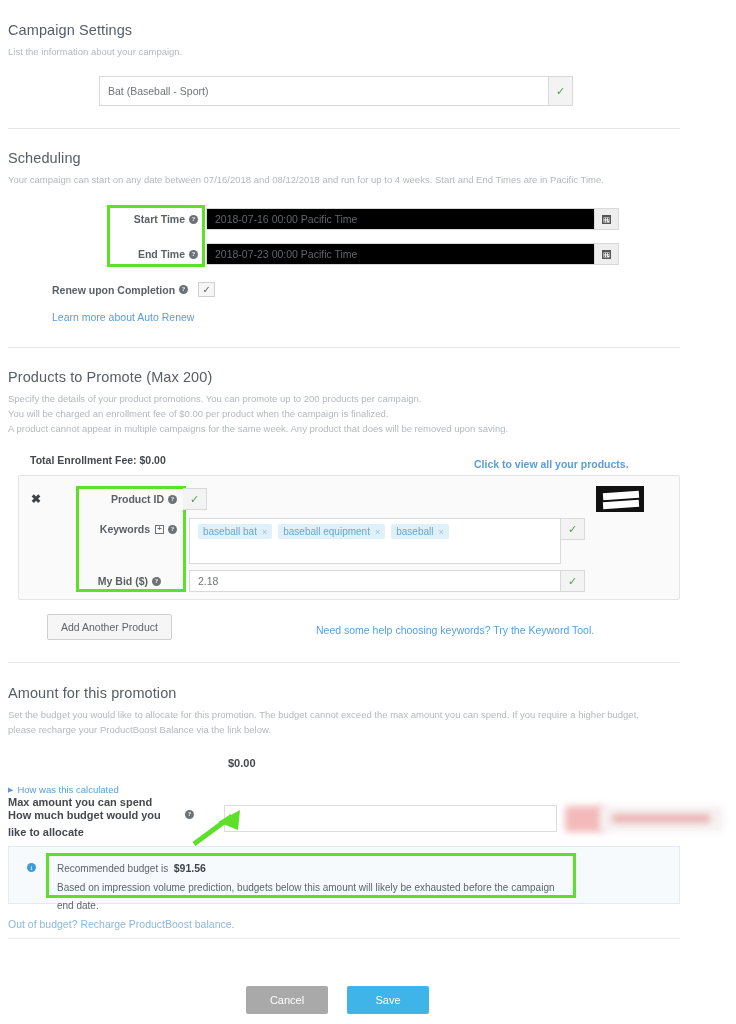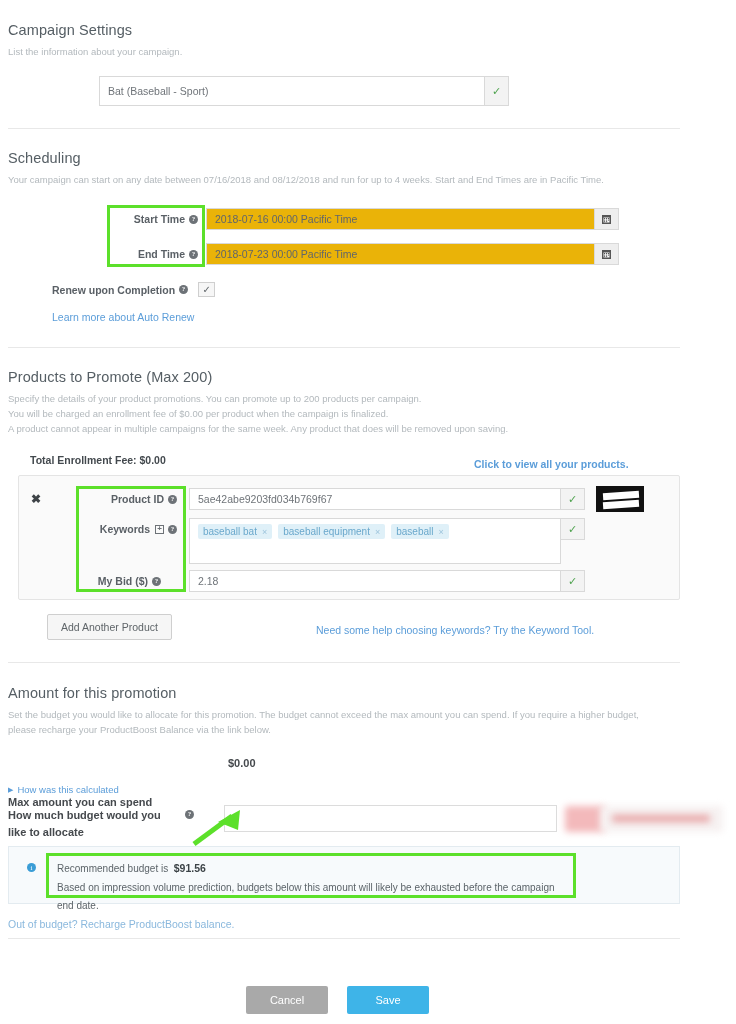--- a/index.html
+++ b/index.html
@@ -32,21 +32,21 @@
   .flabel {
     font-size: 10.5px; color: #5a6066; font-weight: bold;
     display: flex; align-items: center; justify-content: flex-end;
     white-space: nowrap;
   }
   .finput {
     border: 1px solid #d9d9d9; background: #fff;
     font-size: 10.5px; color: #6f7479;
     display: flex; align-items: center; padding: 0 8px;
   }
-  .finput.gray { background: #eab308; color: #61666b; }
+  .finput.gray { background: #000000; color: #61666b; }
   .ok-box {
     width: 24px; border: 1px solid #d9d9d9; border-left: none;
     background: #f3f3f3; display: flex; align-items: center; justify-content: center;
     color: #4ea24e; font-size: 11px;
   }
   .cal-box {
     width: 24px; border: 1px solid #d9d9d9; border-left: none;
     background: #eeeeee; display: flex; align-items: center; justify-content: center;
   }
 
@@ -128,21 +128,21 @@
 <body>
 
 <div class="page">
 
   <div style="position:absolute;left:8px;top:22px;">
     <div class="sec-title">Campaign Settings</div>
     <div class="sec-sub">List the information about your campaign.</div>
   </div>
 
   <div class="frow" style="position:absolute;left:95px;top:76px;">
-    <div class="finput" style="width:386px;height:30px;margin-left:4px;">Bat (Baseball - Sport)</div>
+    <div class="finput" style="width:450px;height:30px;margin-left:4px;">Bat (Baseball - Sport)</div>
     <div class="ok-box" style="height:30px;">✓</div>
   </div>
 
   <div class="divider" style="position:absolute;left:8px;top:128px;width:672px;"></div>
 
   <div style="position:absolute;left:8px;top:150px;width:700px;">
     <div class="sec-title">Scheduling</div>
     <div class="sec-sub" style="width:700px;">Your campaign can start on any date between 07/16/2018 and 08/12/2018 and run for up to 4 weeks. Start and End Times are in Pacific Time.</div>
   </div>
 
@@ -224,21 +224,20 @@
 
     <div style="position:absolute;left:12px;top:16px;color:#3e4347;font-size:12px;font-weight:bold;cursor:pointer;">✖</div>
 
     <div class="ann" style="position:absolute;left:57px;top:10px;width:110px;height:106px;background:transparent;"></div>
 
     <div class="frow" style="position:absolute;left:60px;top:12px;">
       <div class="flabel" style="width:104px;height:22px;padding-right:6px;">
         <span>Product ID</span>
         <span class="info">?</span>
       </div>
-      <div class="finput" style="width:372px;height:22px;margin-left:6px;">5ae42abe9203fd034b769f67</div>
       <div class="ok-box" style="height:22px;">✓</div>
     </div>
 
     <div class="thumb" style="position:absolute;left:577px;top:10px;">
       <div class="tape" style="top:5px;transform:rotate(-4deg);"></div>
       <div class="tape" style="top:14px;transform:rotate(-4deg);"></div>
     </div>
 
     <div class="frow" style="position:absolute;left:60px;top:42px;align-items:flex-start;">
       <div class="flabel" style="width:104px;height:22px;padding-right:6px;">

